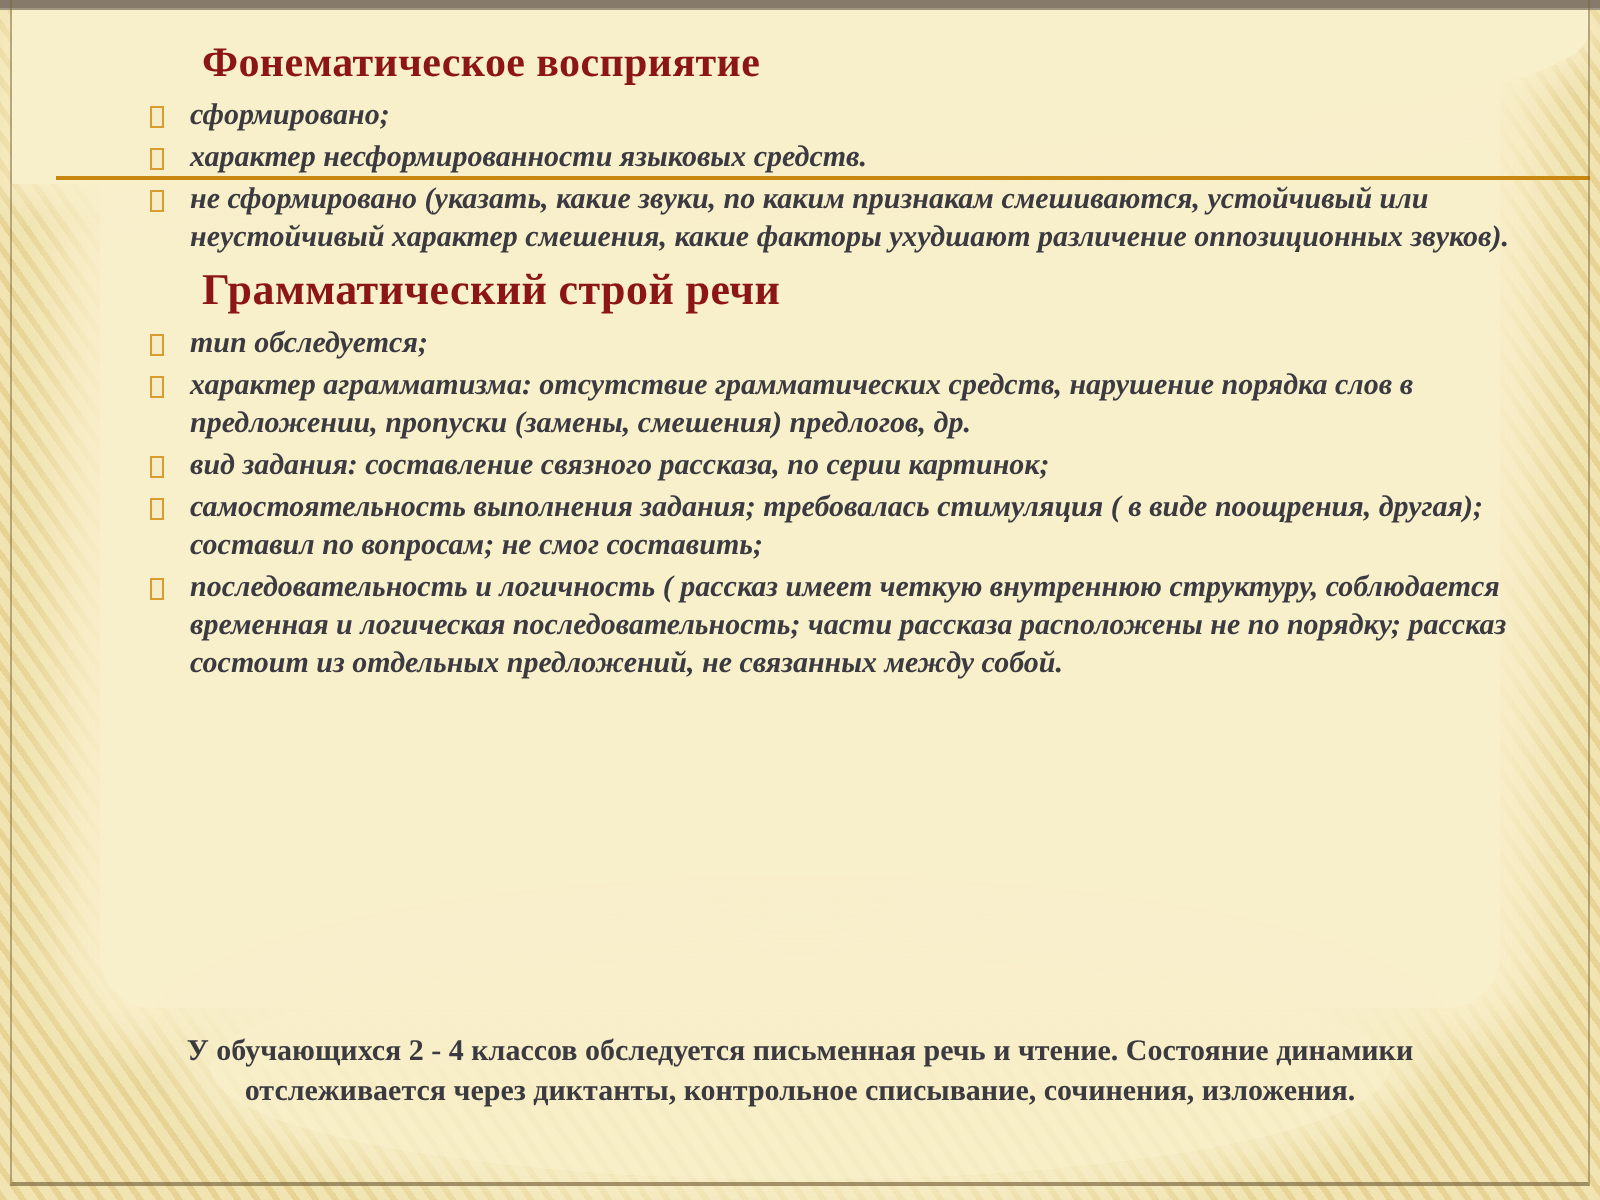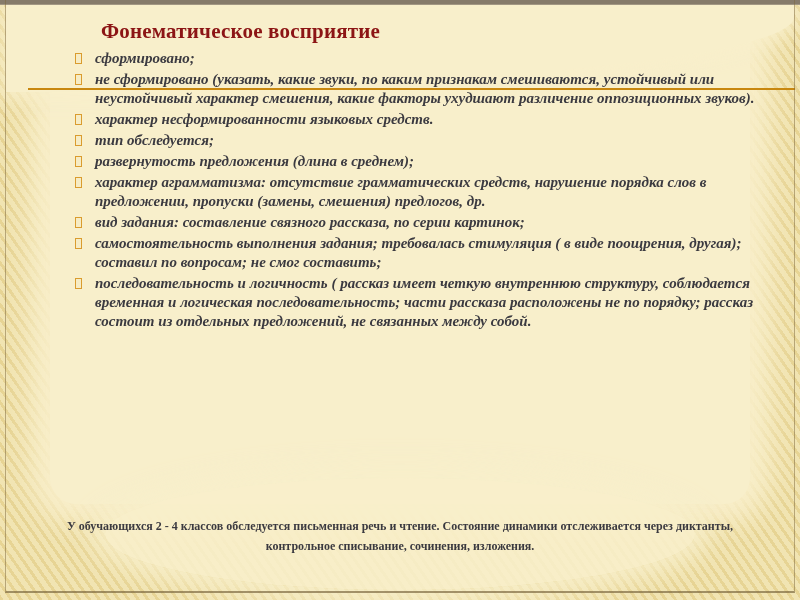--- a/index.html
+++ b/index.html
@@ -51,44 +51,44 @@
   }
   .heading.main-title { font-size:21px; margin-top:0; }
   ul.bullets { list-style:none; margin:0; padding:0;font-style:italic; }
   ul.bullets li { position:relative; margin:0 0 2px 0; }
   .marker {
     position:absolute; left:-20px; top:4px; width:5px; height:9px;
     border:1.5px solid #da9c2e; background:#f6ecc5; display:block;
   }
   .footer {
     position:absolute; left:55px; top:516px; width:690px;
-    text-align:center; color:#3b3a40; font-size:12px; line-height:20px;
+    text-align:center; color:#3b3a40; font-size:15px; line-height:20px;
   }
 </style>
 </head>
 <body>
 
 <div class="slide">
   <div class="panel"></div>
   <div class="top-band"></div>
   <div class="footer-glow"></div>
   <div class="top-bar"></div>
   <div class="accent-line"></div>
   <div class="frame"></div>
 
   <div class="content">
       <div class="heading main-title">Фонематическое восприятие</div>
       <ul class="bullets">
         <li><span class="marker"></span><span>сформировано;</span></li>
+        <li><span class="marker"></span><span>характер несформированности  языковых средств.</span></li>
         <li><span class="marker"></span><span>не сформировано (указать, какие звуки, по каким признакам смешиваются, устойчивый или неустойчивый характер смешения, какие факторы ухудшают различение оппозиционных звуков).</span></li>
-        <li><span class="marker"></span><span>характер несформированности  языковых средств.</span></li>
       </ul>
+      <div class="heading">Грамматический строй речи</div>
       <ul class="bullets">
         <li><span class="marker"></span><span>тип обследуется;</span></li>
-        <li><span class="marker"></span><span>развернутость предложения (длина в среднем);</span></li>
         <li><span class="marker"></span><span>характер аграмматизма: отсутствие грамматических средств, нарушение порядка слов в предложении, пропуски (замены, смешения) предлогов, др.</span></li>
       </ul>
       <ul class="bullets">
         <li><span class="marker"></span><span>вид задания: составление связного рассказа, по серии картинок;</span></li>
         <li><span class="marker"></span><span>самостоятельность выполнения задания; требовалась стимуляция ( в виде поощрения, другая); составил по вопросам; не смог составить;</span></li>
         <li><span class="marker"></span></li>
         <li><span class="marker"></span><span>последовательность и логичность ( рассказ  имеет четкую внутреннюю структуру, соблюдается временная и логическая последовательность; части рассказа расположены не по порядку; рассказ состоит из отдельных предложений, не связанных  между собой.</span></li>
       </ul>
     </div>
 

